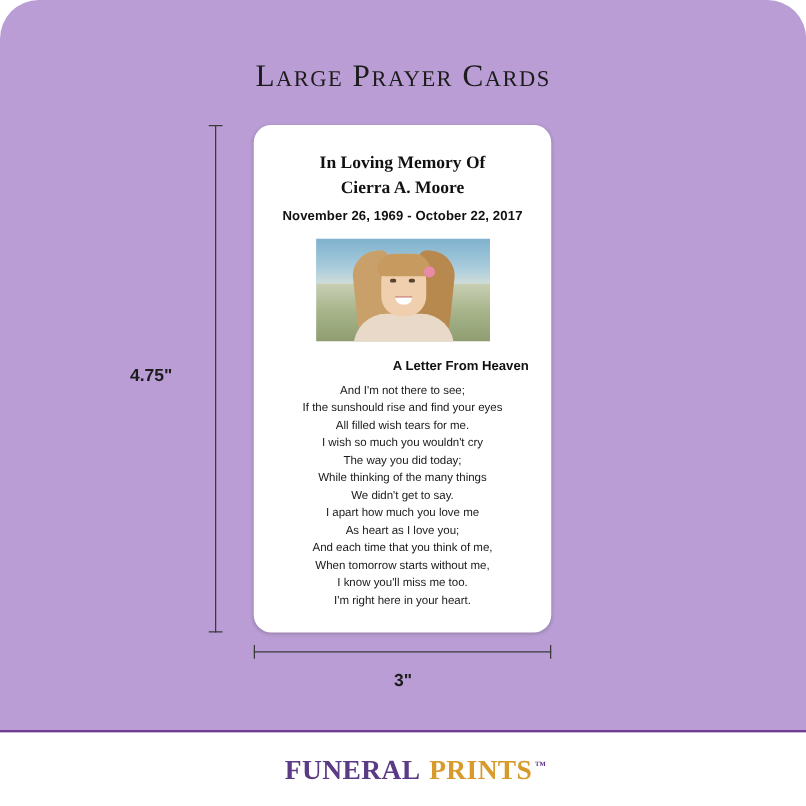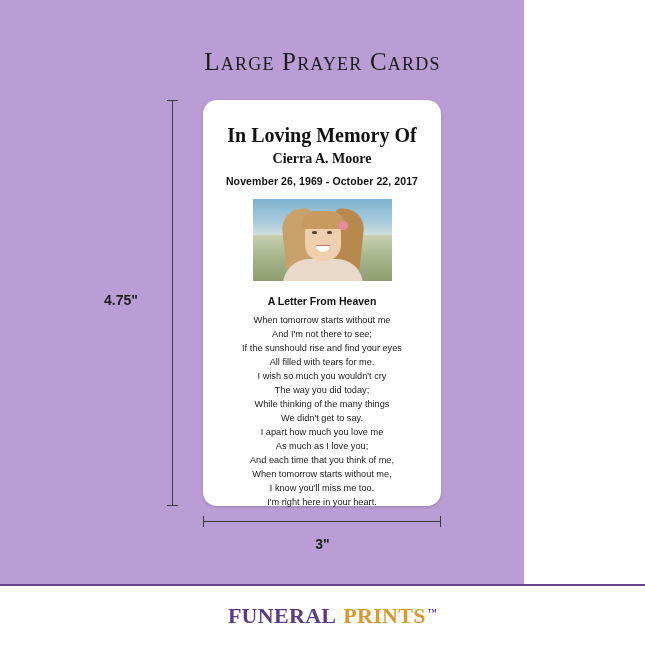--- a/index.html
+++ b/index.html
@@ -8,23 +8,24 @@
   }
   body {
     width: 645px;
     height: 645px;
     font-family: "Liberation Sans", sans-serif;
     background: #ffffff;
     overflow: hidden;
   }
   #page {
     position: relative;
-    width: 524px;
+    width: 645px;
     height: 645px;
     background: #b99dd4;
+    border-radius: 31px;
   }
   
   #heading {
     position: absolute;
     top: 48px;
     left: 0;
     width: 645px;
     text-align: center;
     font-family: "Liberation Serif", serif;
     font-size: 25px;
@@ -42,21 +43,21 @@
     height: 406px;
     background: #ffffff;
     border-radius: 14px;
     box-shadow: 0 1px 3px rgba(0,0,0,0.18);
     box-sizing: border-box;
     padding: 22px 18px 10px 18px;
     text-align: center;
   }
   .card-title {
     font-family: "Liberation Serif", serif;
-    font-size: 20px;
+    font-size: 14px;
     font-weight: bold;
     color: #111;
     line-height: 1.35;
   }
   .card-name {
     font-family: "Liberation Serif", serif;
     font-size: 14px;
     font-weight: bold;
     color: #111;
     line-height: 1.35;
@@ -150,20 +151,21 @@
     background: #e98aa8;
     border-radius: 50%;
   }
   
   .poem-title {
     font-family: "Liberation Sans", sans-serif;
     font-size: 10.5px;
     font-weight: bold;
     color: #111;
     margin-top: 14px;
+    text-align: right;
   }
   .poem-body {
     font-family: "Liberation Sans", sans-serif;
     font-size: 9.2px;
     line-height: 1.52;
     color: #1a1a1a;
     margin-top: 7px;
   }
   .poem-body div { white-space: nowrap; }
   
@@ -282,30 +284,29 @@
       <div class="face"></div>
       <div class="fringe"></div>
       <div class="eye-l"></div>
       <div class="eye-r"></div>
       <div class="smile"></div>
       <div class="flower"></div>
     </div>
 
     <div class="poem-title">A Letter From Heaven</div>
     <div class="poem-body" id="poem-body">
-        <div>When tomorrow starts without me</div>
         <div>And I'm not there to see;</div>
         <div>If the sunshould rise and find your eyes</div>
-        <div>All filled with tears for me.</div>
+        <div>All filled wish tears for me.</div>
         <div>I wish so much you wouldn't cry</div>
         <div>The way you did today;</div>
         <div>While thinking of the many things</div>
         <div>We didn't get to say.</div>
         <div>I apart how much you love me</div>
-        <div>As much as I love you;</div>
+        <div>As heart as I love you;</div>
         <div>And each time that you think of me,</div>
         <div>When tomorrow starts without me,</div>
         <div>I know you'll miss me too.</div>
         <div>I'm right here in your heart.</div>
       </div>
   </div>
 
   <div id="dim-h">
     <div class="tick-l"></div>
     <div class="tick-r"></div>

